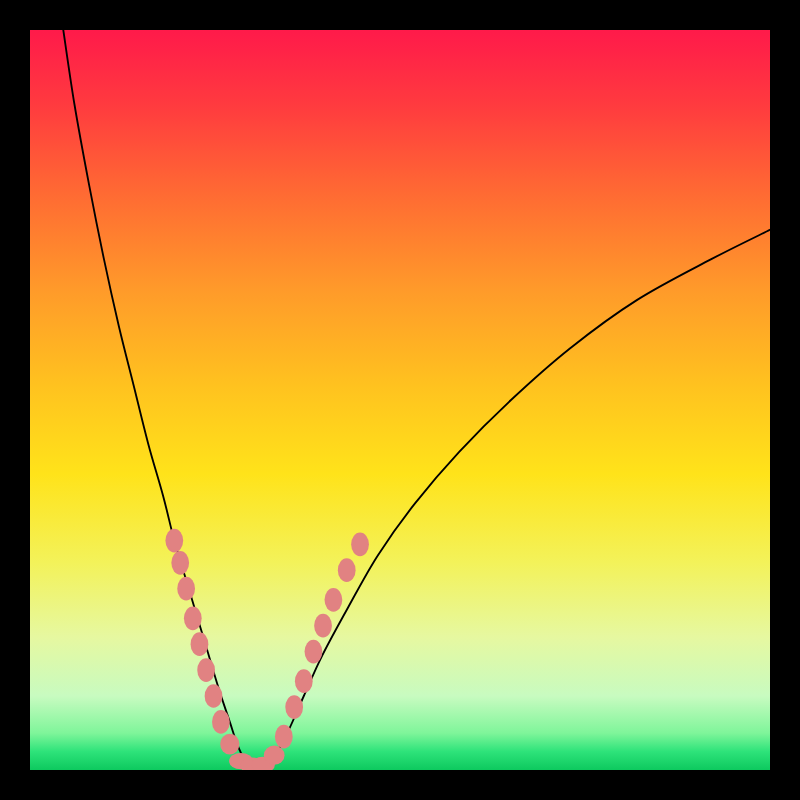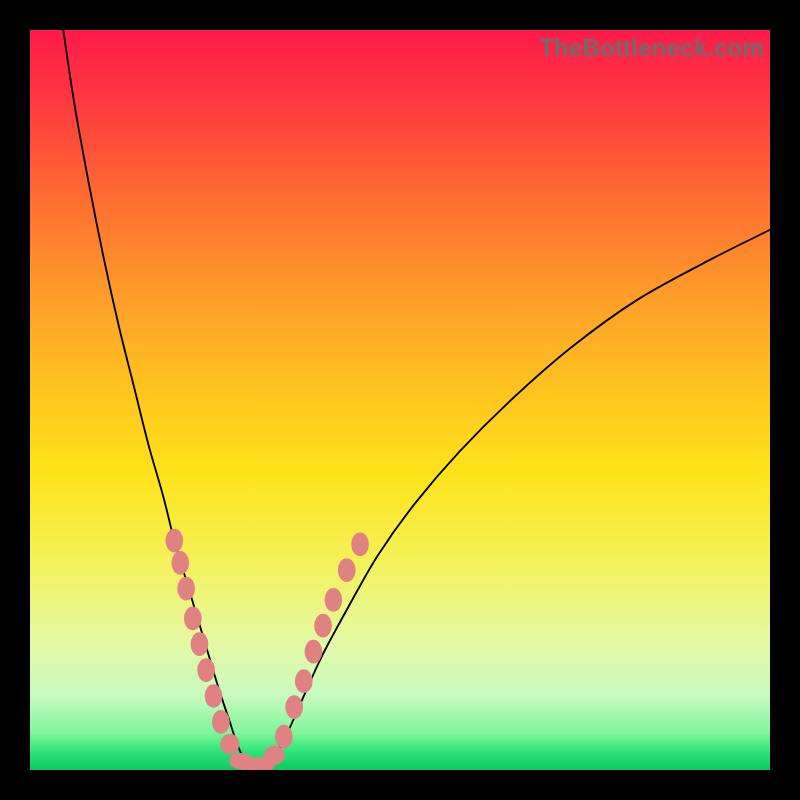--- a/index.html
+++ b/index.html
@@ -58,21 +58,20 @@
             <stop offset="82%" stop-color="#e6f8a0"></stop>
             <stop offset="90%" stop-color="#c8fbc0"></stop>
             <stop offset="95%" stop-color="#7ff59a"></stop>
             <stop offset="97.5%" stop-color="#2ee37a"></stop>
             <stop offset="100%" stop-color="#0dc95e"></stop>
           </linearGradient>
       </defs>
       <rect x="0" y="0" width="100" height="100" fill="url(#bg)"></rect>
     </svg>
 
-    <div class="watermark">TheBottleneck.com</div>
 
     <svg class="curve" viewBox="0 0 100 100" preserveAspectRatio="none">
       <path id="curvePath" fill="none" stroke-width="0.25" stroke-linecap="round" stroke-linejoin="round" d="M 4.5 0 C 4.75 1.6666666666666667, 5.416666666666667 6.5, 6 10 C 6.583333333333333 13.5, 7.333333333333333 17.5, 8 21 C 8.666666666666666 24.5, 9.333333333333334 27.833333333333332, 10 31 C 10.666666666666666 34.166666666666664, 11.333333333333332 37.166666666666664, 12 40 C 12.666666666666668 42.833333333333336, 13.333333333333336 45.333333333333336, 14.000000000000002 48 C 14.666666666666668 50.666666666666664, 15.333333333333334 53.5, 16 56 C 16.666666666666668 58.5, 17.416666666666668 60.833333333333336, 18 63 C 18.583333333333332 65.16666666666667, 19 67.16666666666667, 19.5 69 C 20 70.83333333333333, 20.5 72.33333333333333, 21 74 C 21.5 75.66666666666667, 22 77.33333333333333, 22.5 79 C 23 80.66666666666667, 23.5 82.33333333333333, 24 84 C 24.5 85.66666666666667, 25 87.41666666666667, 25.5 89 C 26 90.58333333333333, 26.583333333333332 92.25, 27 93.5 C 27.416666666666668 94.75, 27.66666666666667 95.65, 28.000000000000004 96.5 C 28.333333333333336 97.35, 28.666666666666664 98.11666666666666, 28.999999999999996 98.6 C 29.33333333333333 99.08333333333333, 29.583333333333332 99.26666666666667, 30 99.4 C 30.416666666666668 99.53333333333335, 31 99.60000000000001, 31.5 99.4 C 32 99.2, 32.416666666666664 99.01666666666667, 33 98.2 C 33.583333333333336 97.38333333333334, 34.333333333333336 95.86666666666667, 35 94.5 C 35.666666666666664 93.13333333333333, 36.25 91.66666666666667, 37 90 C 37.75 88.33333333333333, 38.5 86.5, 39.5 84.5 C 40.5 82.5, 41.75 80.25, 43 78 C 44.25 75.75, 45.5 73.33333333333333, 47 71 C 48.5 68.66666666666667, 50.16666666666667 66.33333333333333, 52 64 C 53.83333333333333 61.666666666666664, 55.83333333333333 59.333333333333336, 57.99999999999999 57 C 60.16666666666666 54.666666666666664, 62.5 52.33333333333333, 65 50 C 67.5 47.66666666666667, 70.16666666666667 45.25000000000001, 73 43.00000000000001 C 75.83333333333333 40.75000000000001, 78.83333333333333 38.5, 82 36.5 C 85.16666666666667 34.5, 89 32.583333333333336, 92 31 C 95 29.416666666666668, 98.66666666666667 27.666666666666668, 100 27" stroke="#000000"></path>
       <g id="markerGroup">
           <ellipse cx="19.5" cy="69" rx="1.2" ry="1.6" class="marker" fill="#e18282"></ellipse>
           <ellipse cx="20.3" cy="72" rx="1.2" ry="1.6" class="marker" fill="#e18282"></ellipse>
           <ellipse cx="21.1" cy="75.5" rx="1.2" ry="1.6" class="marker" fill="#e18282"></ellipse>
           <ellipse cx="22" cy="79.5" rx="1.2" ry="1.6" class="marker" fill="#e18282"></ellipse>
           <ellipse cx="22.9" cy="83" rx="1.2" ry="1.6" class="marker" fill="#e18282"></ellipse>
           <ellipse cx="23.8" cy="86.5" rx="1.2" ry="1.6" class="marker" fill="#e18282"></ellipse>

